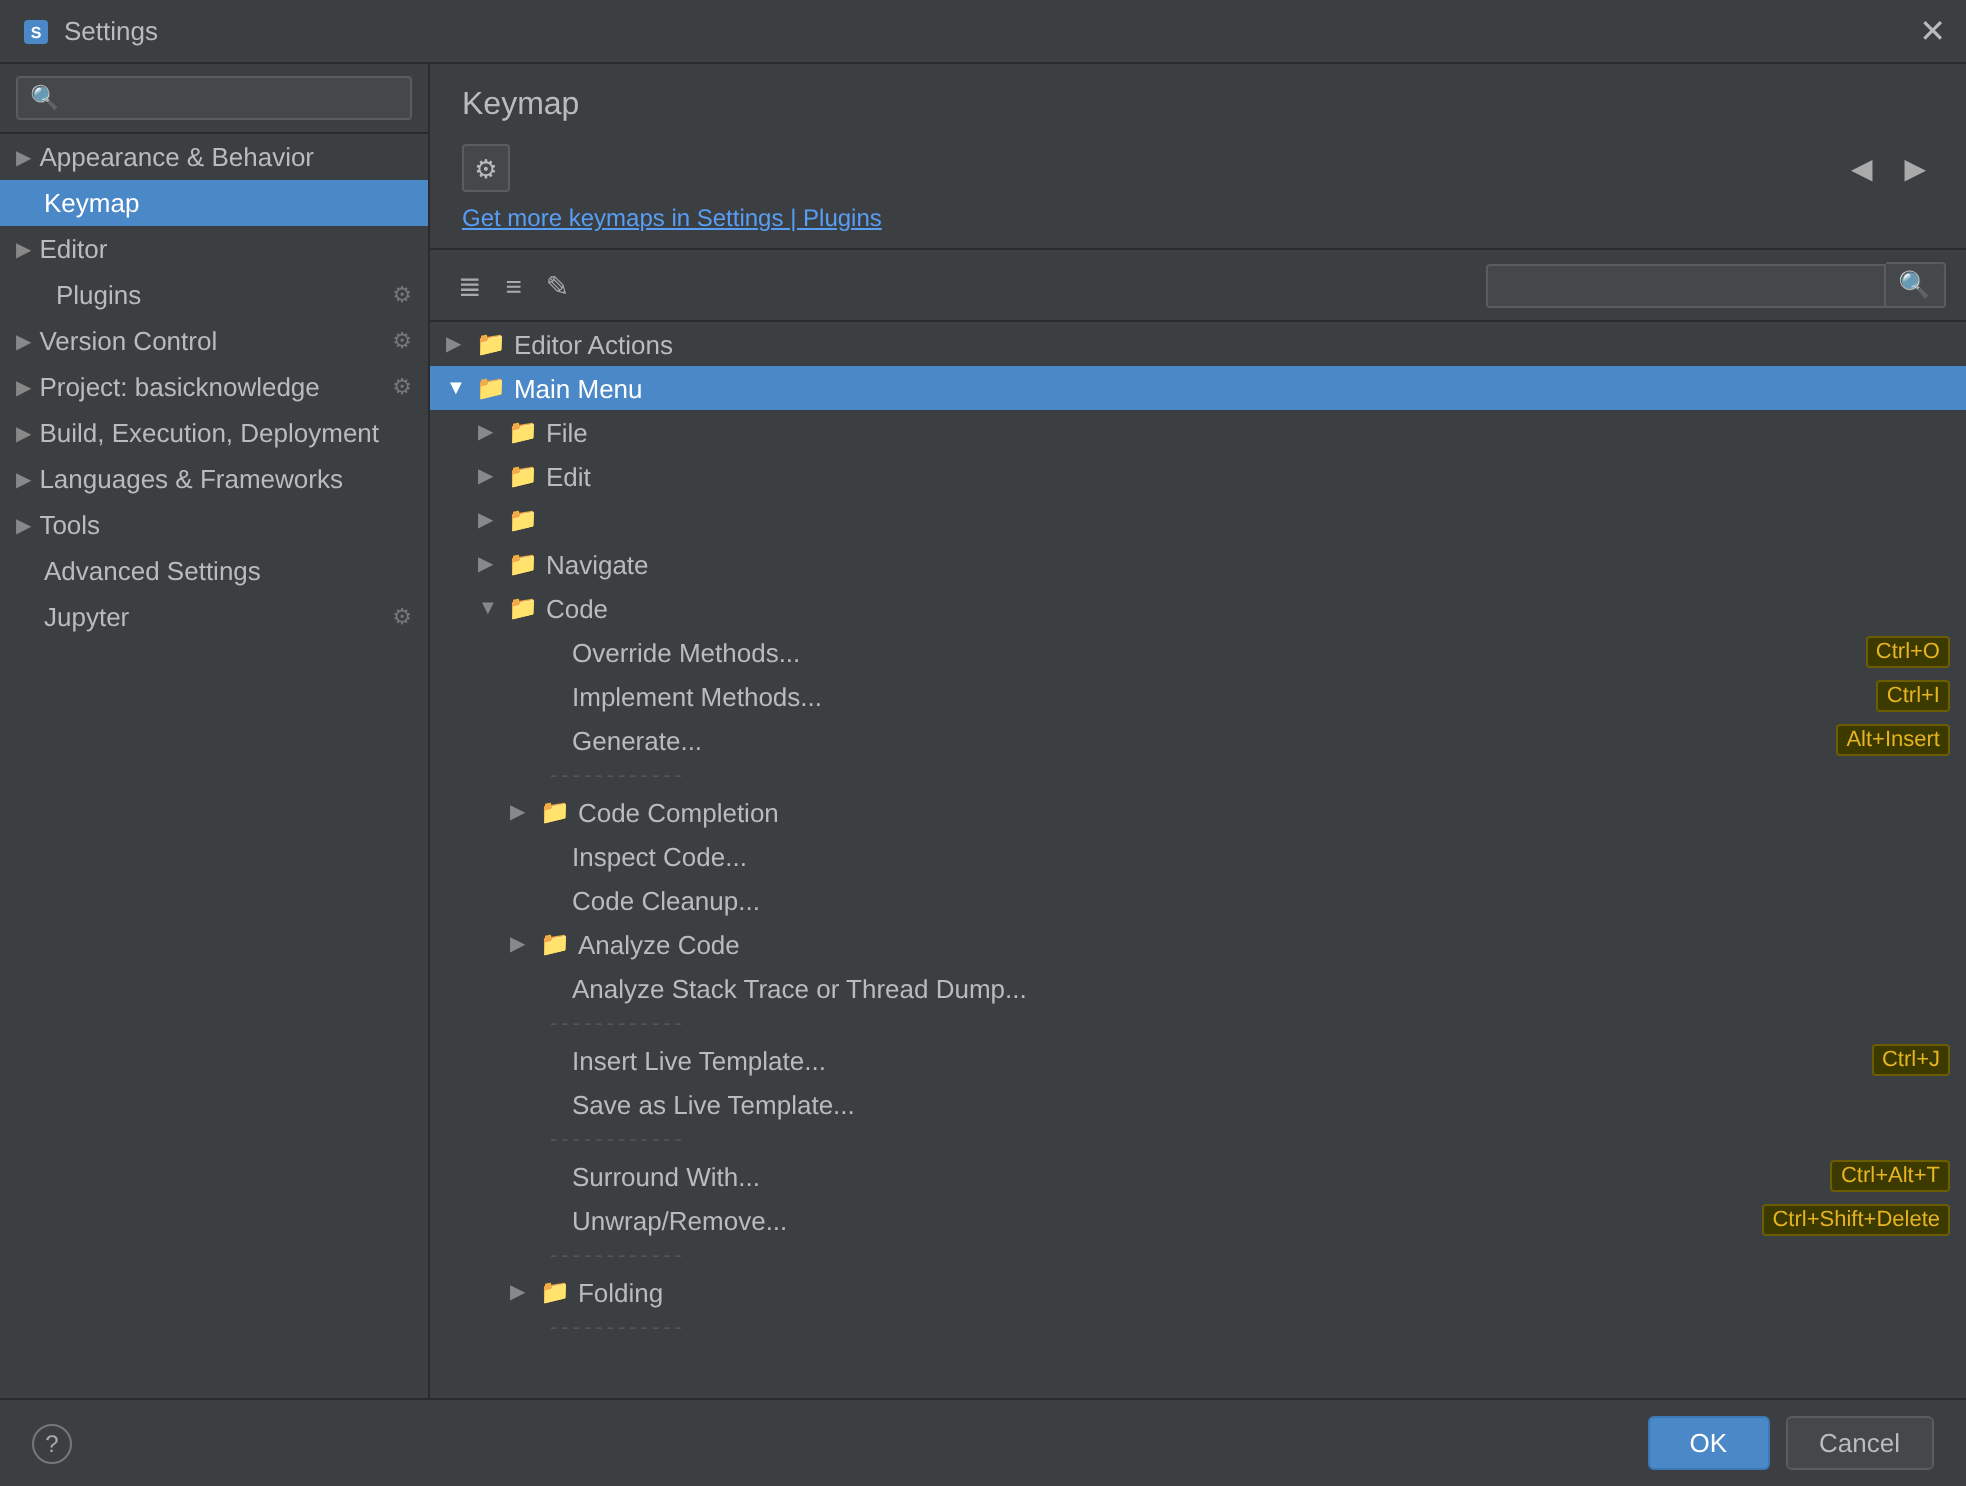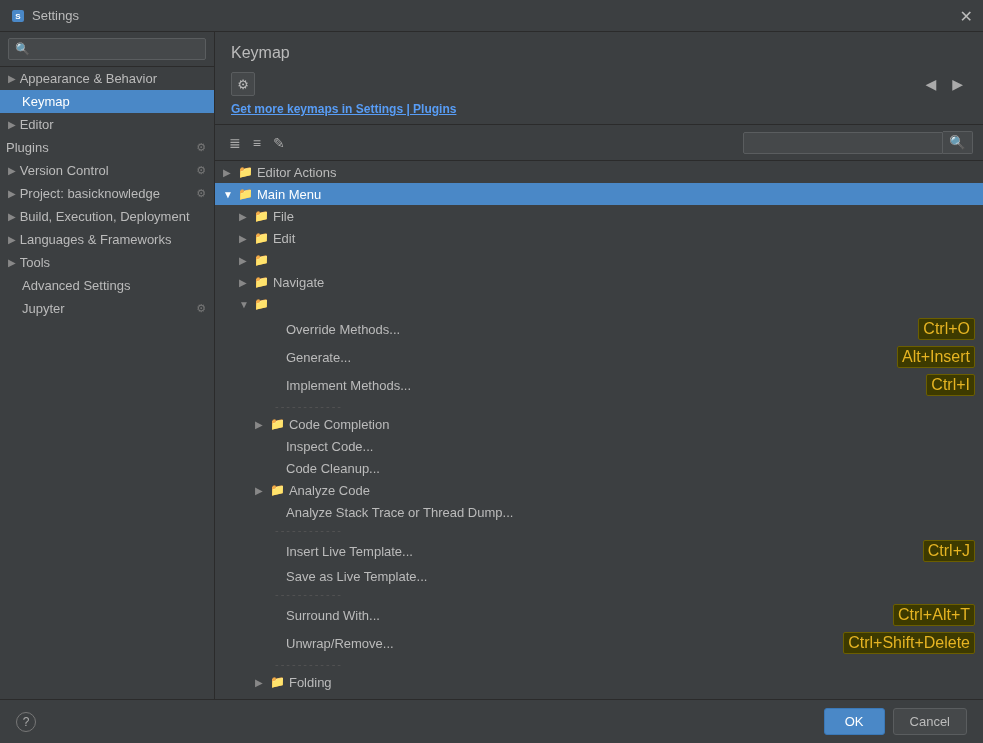--- a/index.html
+++ b/index.html
@@ -158,21 +158,21 @@
       cursor: pointer;
       border-radius: 2px;
       font-size: 13px;
     }
     .keymap-link {
       color: #589df6;
       font-size: 12px;
       cursor: pointer;
       margin-top: 6px;
     }
-    .keymap-link span { text-decoration: underline; font-weight: bold; }
+    .keymap-link span { text-decoration: underline; }
 
     
     .keymap-toolbar {
       display: flex;
       align-items: center;
       padding: 6px 10px;
       border-bottom: 1px solid #2b2b2b;
       gap: 4px;
     }
     .tool-btn {
@@ -235,21 +235,21 @@
       color: #888;
       width: 12px;
     }
     .tree-item.selected .chevron-icon { color: #fff; }
     .tree-item .folder-icon {
       margin-right: 4px;
       font-size: 12px;
     }
     .tree-item-label { flex: 1; }
     .tree-item .shortcut {
-      font-size: 16px;
+      font-size: 11px;
       color: #e6b422;
       background: #3d3a00;
       padding: 1px 4px;
       border-radius: 2px;
       border: 1px solid #6b5e00;
       margin-left: 4px;
     }
     .tree-separator {
       padding: 1px 8px;
       color: #555;
@@ -331,21 +331,21 @@
 
     <div class="sidebar-item active" style="padding-left:22px;">
       <span class="sidebar-item-label">Keymap</span>
     </div>
 
     <div class="sidebar-item" style="padding-left:8px;">
       <span class="chevron">▶</span>
       <span class="sidebar-item-label">Editor</span>
     </div>
 
-    <div class="sidebar-item" style="padding-left:6px;">
+    <div class="sidebar-item" style="padding-left:28px;">
       <span class="sidebar-item-label">Plugins</span>
       <span class="badge">⚙</span>
     </div>
 
     <div class="sidebar-item" style="padding-left:8px;">
       <span class="chevron">▶</span>
       <span class="sidebar-item-label">Version Control</span>
       <span class="badge">⚙</span>
     </div>
 
@@ -445,41 +445,42 @@
         <span class="indent" style="width:16px;"></span>
         <span class="chevron-icon">▶</span>
         <span class="folder-icon">📁</span>
         <span class="tree-item-label">Navigate</span>
       </div>
 
       <div class="tree-item">
         <span class="indent" style="width:16px;"></span>
         <span class="chevron-icon">▼</span>
         <span class="folder-icon">📁</span>
+        <span class="tree-item-label">Code</span>
       </div>
 
       <div class="tree-item">
         <span class="indent" style="width:48px;"></span>
         <span class="chevron-icon"></span>
         <span class="tree-item-label">Override Methods...</span>
         <span class="shortcut">Ctrl+O</span>
       </div>
 
       <div class="tree-item">
         <span class="indent" style="width:48px;"></span>
         <span class="chevron-icon"></span>
+        <span class="tree-item-label">Implement Methods...</span>
+        <span class="shortcut">Ctrl+I</span>
+      </div>
+
+      <div class="tree-item">
+        <span class="indent" style="width:48px;"></span>
+        <span class="chevron-icon"></span>
         <span class="tree-item-label">Generate...</span>
         <span class="shortcut">Alt+Insert</span>
-      </div>
-
-      <div class="tree-item">
-        <span class="indent" style="width:48px;"></span>
-        <span class="chevron-icon"></span>
-        <span class="tree-item-label">Implement Methods...</span>
-        <span class="shortcut">Ctrl+I</span>
       </div>
 
       <div class="tree-separator" style="padding-left:60px;">
         ------------
       </div>
 
       <div class="tree-item">
         <span class="indent" style="width:32px;"></span>
         <span class="chevron-icon">▶</span>
         <span class="folder-icon">📁</span>

